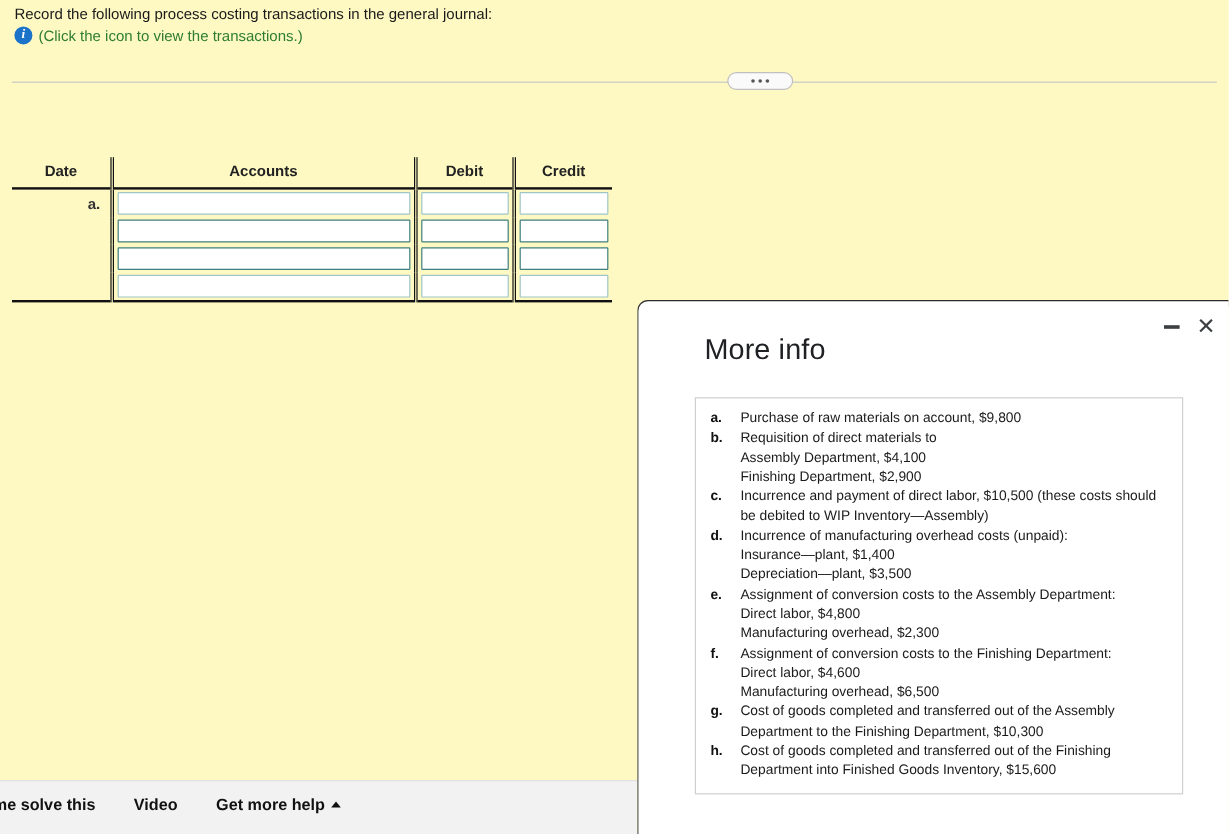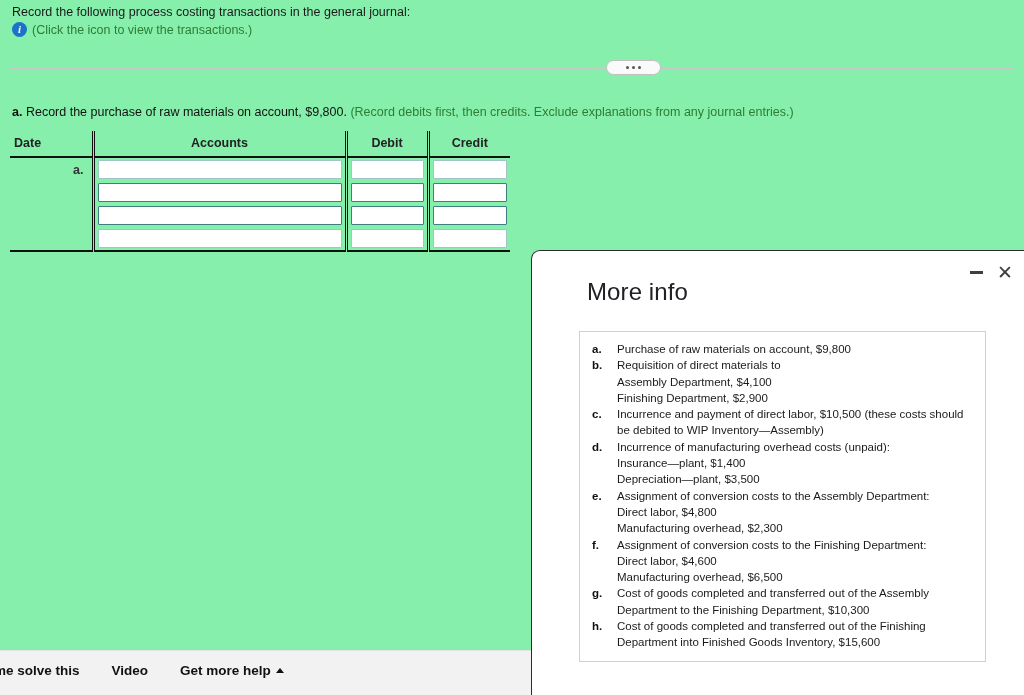--- a/index.html
+++ b/index.html
@@ -3,21 +3,21 @@
 <meta charset="utf-8">
 <style>
   * { box-sizing: border-box; }
   html, body {
     margin: 0; padding: 0;
     width: 1024px; height: 695px;
     background: #ffffff;
     font-family: "Liberation Sans", sans-serif;
     overflow: hidden;
   }
-  #root { position: relative; width: 1024px; height: 695px; background:#86efac; }
+  #root { position: relative; width: 1024px; height: 695px; background:#fef9c3; }
 
   
   .q-intro {
     position: absolute; left: 12px; top: 4px; width: 760px;
     font-size: 12.5px; color: #1a1a1a; line-height: 17px;
   }
   .q-icon-line {
     position: absolute; left: 12px; top: 22px;
     display: flex; align-items: center; gap: 5px;
   }
@@ -58,20 +58,21 @@
   .jtable { position: absolute; left: 10px; top: 131px; width: 500px; }
   .jtitle {
     text-align: center; font-size: 12.5px; font-weight: bold; color: #222;
     padding-bottom: 3px; border-bottom: 2px solid #aeaeae;
   }
   table.journal { border-collapse: collapse; width: 500px; table-layout: fixed; }
   table.journal th {
     font-size: 12.5px; font-weight: bold; color: #222;
     padding: 5px 4px 6px 4px; border-bottom: 2px solid #111;
     white-space: nowrap;
+    text-align: center;
   }
   th.c-date { width: 83px; text-align: left; padding-left: 6px; }
   th.c-acct { width: 253px; text-align: center; border-left: 3px double #111; }
   th.c-debit { width: 82px; text-align: center; border-left: 3px double #111; }
   th.c-credit { width: 82px; text-align: center; border-left: 3px double #111; }
 
   td.d-date {
     vertical-align: top; text-align: right; padding: 5px 8px 0 0;
     font-size: 12.5px; font-weight: bold; color: #333;
     border-bottom: 2px solid #111;
@@ -156,25 +157,20 @@
 
   <div class="divider-wrap">
     <div class="divider-line"></div>
     <div class="divider-pill">
       <i></i>
       <i></i>
       <i></i>
     </div>
   </div>
 
-  <div class="part-a">
-    <b>a.</b>
-    <span>Record the purchase of raw materials on account, $9,800.</span>
-    <span class="hint">(Record debits first, then credits. Exclude explanations from any journal entries.)</span>
-  </div>
 
   <div class="jtable">
     <table class="journal">
       <thead>
         <tr>
           <th class="c-date">Date</th>
           <th class="c-acct">Accounts</th>
           <th class="c-debit">Debit</th>
           <th class="c-credit">Credit</th>
         </tr>

